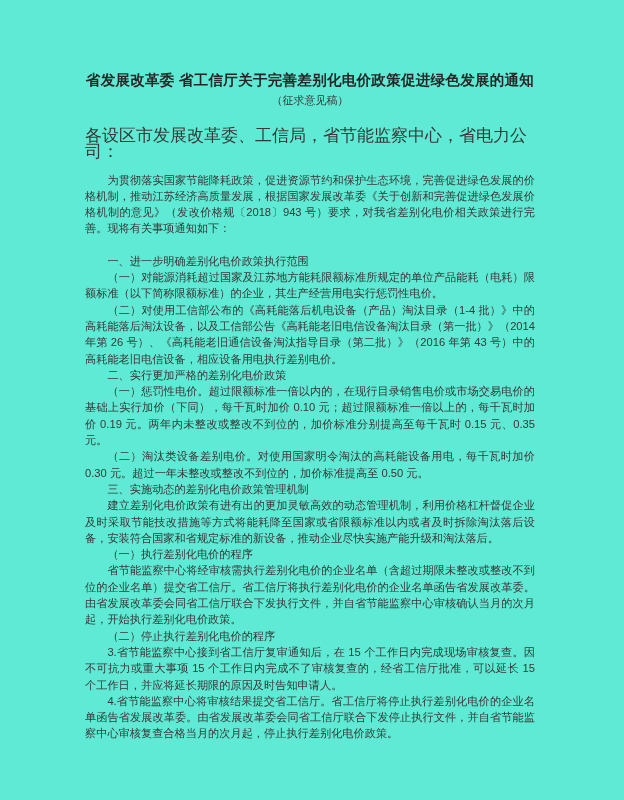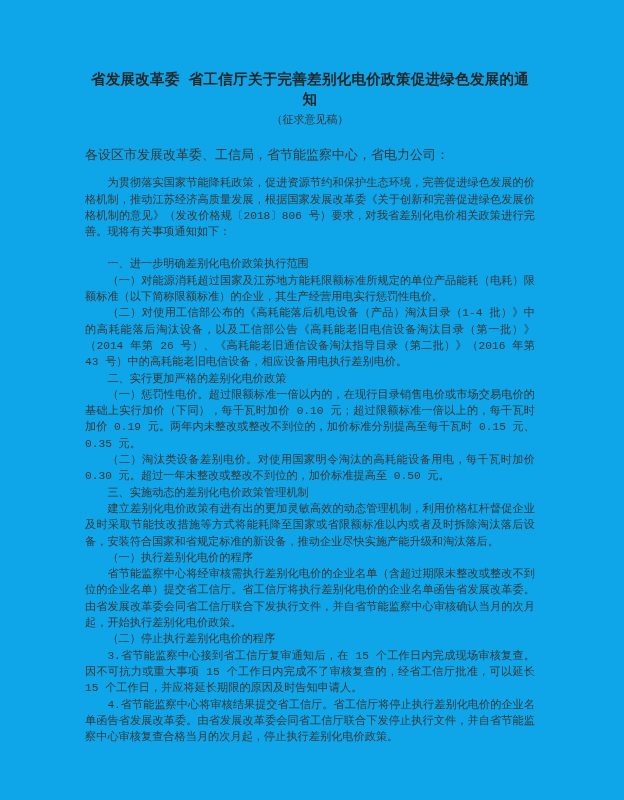--- a/index.html
+++ b/index.html
@@ -4,43 +4,43 @@
 <style>
   html, body {
     margin: 0;
     padding: 0;
     background: #ffffff;
   }
   .page {
     position: relative;
     width: 624px;
     height: 800px;
-    background: #0ea5e9;
+    background: #5eead4;
     box-sizing: border-box;
     padding: 70px 89px 0 85px;
-    font-family: Liberation Mono, monospace;
+    font-family: Liberation Sans, sans-serif;
     color: #383838;
     overflow: hidden;
   }
   .doc-title {
     font-size: 14.5px;
     font-weight: bold;
     color: #262626;
     text-align: center;
     line-height: 20px;
     letter-spacing: 0.3px;
   }
   .doc-subtitle {
     font-size: 11px;
     text-align: center;
     margin-top: 2px;
     line-height: 16px;
   }
   .doc-salutation {
-    font-size: 13px;
+    font-size: 17px;
     margin-top: 20px;
     line-height: 16.3px;
   }
   .doc-body {
     margin-top: 11px;
     font-size: 11.2px;
     line-height: 16.3px;
     text-align: justify;
   }
   .doc-body p {
@@ -57,21 +57,21 @@
 <body>
 
 <div class="page">
   <div class="doc-title">省发展改革委 省工信厅关于完善差别化电价政策促进绿色发展的通知</div>
 
   <div class="doc-subtitle">（征求意见稿）</div>
 
   <div class="doc-salutation">各设区市发展改革委、工信局，省节能监察中心，省电力公司：</div>
 
   <div class="doc-body">
-      <p class="body">为贯彻落实国家节能降耗政策，促进资源节约和保护生态环境，完善促进绿色发展的价格机制，推动江苏经济高质量发展，根据国家发展改革委《关于创新和完善促进绿色发展价格机制的意见》（发改价格规〔2018〕806 号）要求，对我省差别化电价相关政策进行完善。现将有关事项通知如下：</p>
+      <p class="body">为贯彻落实国家节能降耗政策，促进资源节约和保护生态环境，完善促进绿色发展的价格机制，推动江苏经济高质量发展，根据国家发展改革委《关于创新和完善促进绿色发展价格机制的意见》（发改价格规〔2018〕943 号）要求，对我省差别化电价相关政策进行完善。现将有关事项通知如下：</p>
       <p class="heading">一、进一步明确差别化电价政策执行范围</p>
       <p class="body">（一）对能源消耗超过国家及江苏地方能耗限额标准所规定的单位产品能耗（电耗）限额标准（以下简称限额标准）的企业，其生产经营用电实行惩罚性电价。</p>
       <p class="body">（二）对使用工信部公布的《高耗能落后机电设备（产品）淘汰目录（1-4 批）》中的高耗能落后淘汰设备，以及工信部公告《高耗能老旧电信设备淘汰目录（第一批）》（2014 年第 26 号）、《高耗能老旧通信设备淘汰指导目录（第二批）》（2016 年第 43 号）中的高耗能老旧电信设备，相应设备用电执行差别电价。</p>
       <p class="heading">二、实行更加严格的差别化电价政策</p>
       <p class="body">（一）惩罚性电价。超过限额标准一倍以内的，在现行目录销售电价或市场交易电价的基础上实行加价（下同），每千瓦时加价 0.10 元；超过限额标准一倍以上的，每千瓦时加价 0.19 元。两年内未整改或整改不到位的，加价标准分别提高至每千瓦时 0.15 元、0.35 元。</p>
       <p class="body">（二）淘汰类设备差别电价。对使用国家明令淘汰的高耗能设备用电，每千瓦时加价 0.30 元。超过一年未整改或整改不到位的，加价标准提高至 0.50 元。</p>
       <p class="heading">三、实施动态的差别化电价政策管理机制</p>
       <p class="body">建立差别化电价政策有进有出的更加灵敏高效的动态管理机制，利用价格杠杆督促企业及时采取节能技改措施等方式将能耗降至国家或省限额标准以内或者及时拆除淘汰落后设备，安装符合国家和省规定标准的新设备，推动企业尽快实施产能升级和淘汰落后。</p>
       <p class="subheading">（一）执行差别化电价的程序</p>
       <p class="body">省节能监察中心将经审核需执行差别化电价的企业名单（含超过期限未整改或整改不到位的企业名单）提交省工信厅。省工信厅将执行差别化电价的企业名单函告省发展改革委。由省发展改革委会同省工信厅联合下发执行文件，并自省节能监察中心审核确认当月的次月起，开始执行差别化电价政策。</p>

